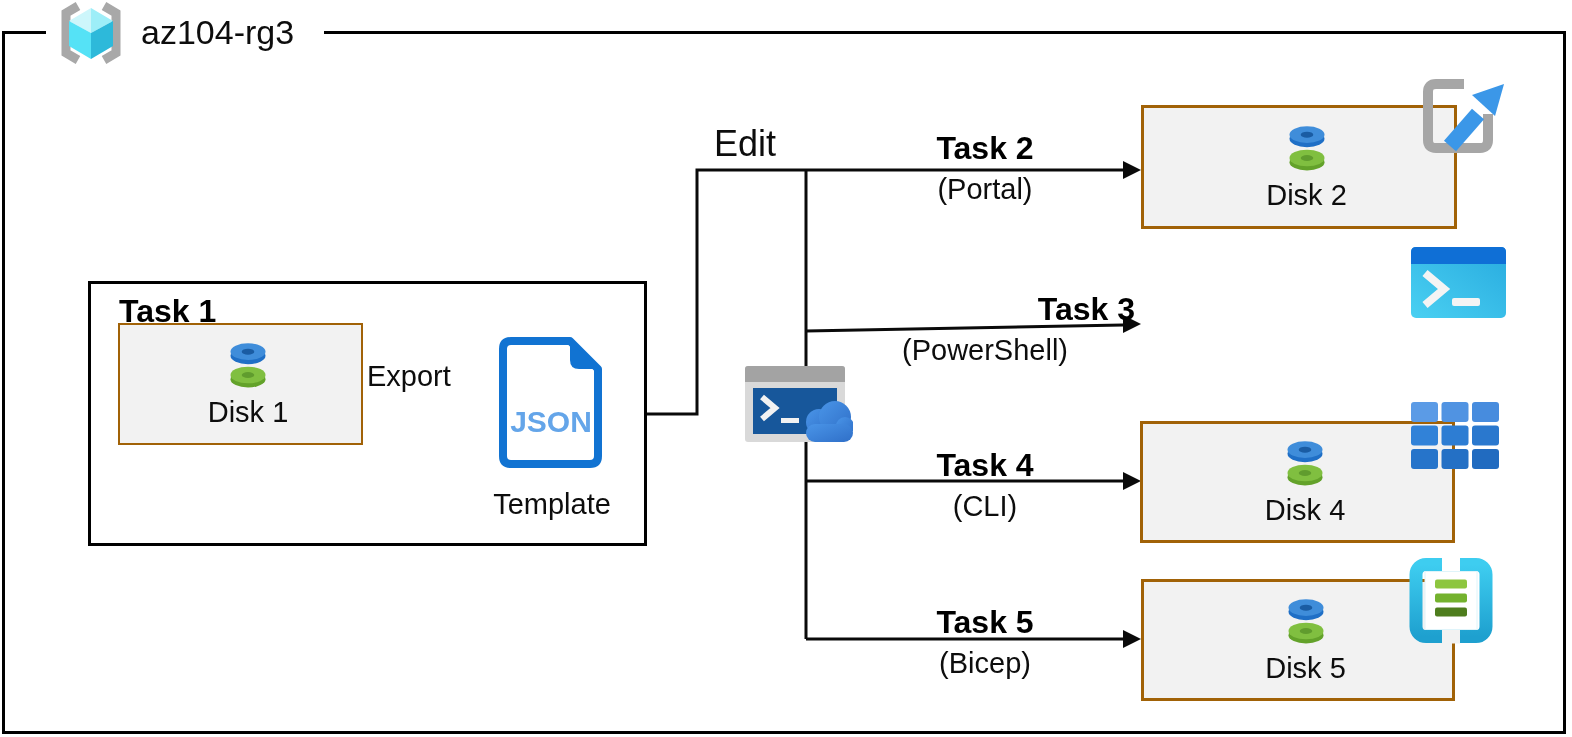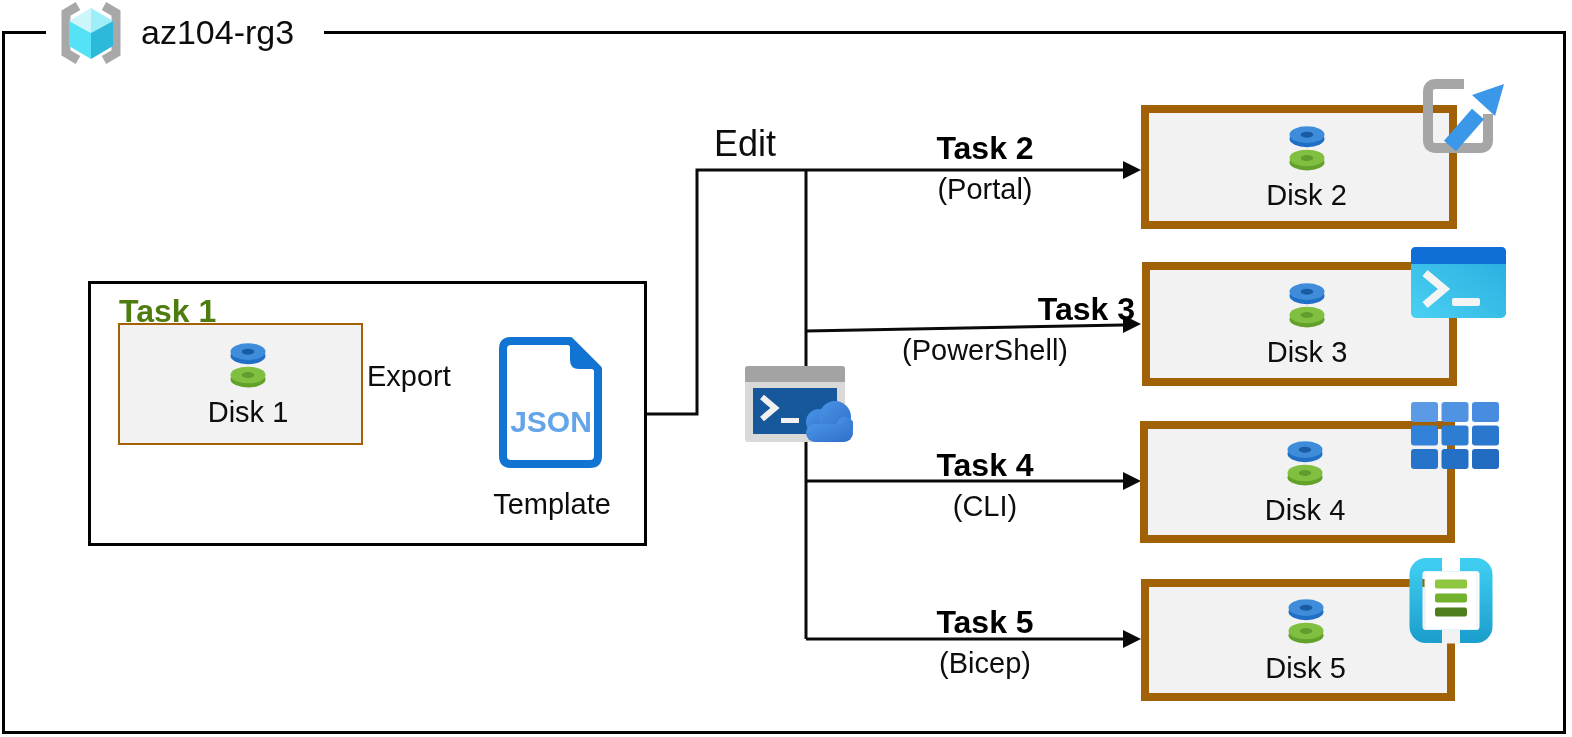--- a/index.html
+++ b/index.html
@@ -8,21 +8,21 @@
     font-family:"Liberation Sans", sans-serif;color:#0d0d0d;
   }
   .abs{position:absolute;}
   #outer-frame{left:2px;top:31px;width:1564px;height:703px;border:3px solid #000;box-sizing:border-box;}
   #frame-gap{left:46px;top:29px;width:278px;height:8px;background:#fff;}
   #rg-title{left:141px;top:13px;font-size:34px;line-height:38px;}
   #task1-box{left:88px;top:281px;width:559px;height:265px;border:3px solid #000;box-sizing:border-box;background:#fff;}
   #task1-label{left:119px;top:292px;}
   .task-heading{font-size:32px;font-weight:bold;line-height:38px;}
   .plain-label{font-size:29px;line-height:36px;}
-  .disk-box{background:#f2f2f2;border:8px solid #a16207;box-sizing:border-box;
+  .disk-box{background:#f2f2f2;border:3px solid #a16207;box-sizing:border-box;
     display:flex;flex-direction:column;align-items:center;justify-content:center;gap:2px;padding-left:15px;}
   #disk1-box{left:118px;top:323px;width:245px;height:122px;border-width:2px;}
   #disk2-box{left:1141px;top:105px;width:316px;height:124px;}
   #disk3-box{left:1142px;top:262px;width:315px;height:124px;}
   #disk4-box{left:1140px;top:421px;width:315px;height:122px;}
   #disk5-box{left:1141px;top:579px;width:314px;height:122px;}
   #export-label{left:367px;top:358px;}
   #edit-label{left:714px;top:123px;font-size:36px;}
   #template-label{left:477px;top:486px;width:150px;text-align:center;}
   .branch-task{left:835px;width:300px;text-align:center;color:#000000;}
@@ -89,21 +89,21 @@
     <path d="M25 4 L13 11 V51 L25 58" stroke="#a8a8a8" stroke-width="9" fill="none"></path>
     <path d="M51 4 L63 11 V51 L51 58" stroke="#a8a8a8" stroke-width="9" fill="none"></path>
     <polygon points="38,6 16,19 38,31" fill="#cdf6fb"></polygon>
     <polygon points="38,6 60,19 38,31" fill="#9deef8"></polygon>
     <polygon points="16,19 38,31 38,57 16,44" fill="#55e2f6"></polygon>
     <polygon points="60,19 38,31 38,57 60,44" fill="#2db9da"></polygon>
   </svg>
   <div id="rg-title" class="abs">az104-rg3</div>
 
   <div id="task1-box" class="abs"></div>
-  <div id="task1-label" class="abs task-heading" style="color:#4d7c0f">Task 1</div>
+  <div id="task1-label" class="abs task-heading" style="color:#000000">Task 1</div>
 
   <div id="disk1-box" class="abs disk-box">
     <svg width="50" height="54" viewBox="0 0 60 64">
       <use href="#disk-sym"></use>
     </svg>
     <div class="plain-label">Disk 1</div>
   </div>
 
   <div id="export-label" class="abs plain-label">Export</div>
 
@@ -139,26 +139,20 @@
   <div id="method4-label" class="abs plain-label branch-method">(CLI)</div>
   <div id="task5-label" class="abs task-heading branch-task">Task 5</div>
   <div id="method5-label" class="abs plain-label branch-method">(Bicep)</div>
 
   <div id="disk2-box" class="abs disk-box">
     <svg width="50" height="54" viewBox="0 0 60 64">
         <use href="#disk-sym"></use>
       </svg>
     <div class="plain-label">Disk 2</div>
   </div>
-  <div id="disk3-box" class="abs disk-box">
-    <svg width="50" height="54" viewBox="0 0 60 64">
-        <use href="#disk-sym"></use>
-      </svg>
-    <div class="plain-label">Disk 3</div>
-  </div>
   <div id="disk4-box" class="abs disk-box">
     <svg width="50" height="54" viewBox="0 0 60 64">
         <use href="#disk-sym"></use>
       </svg>
     <div class="plain-label">Disk 4</div>
   </div>
   <div id="disk5-box" class="abs disk-box">
     <svg width="50" height="54" viewBox="0 0 60 64">
         <use href="#disk-sym"></use>
       </svg>

